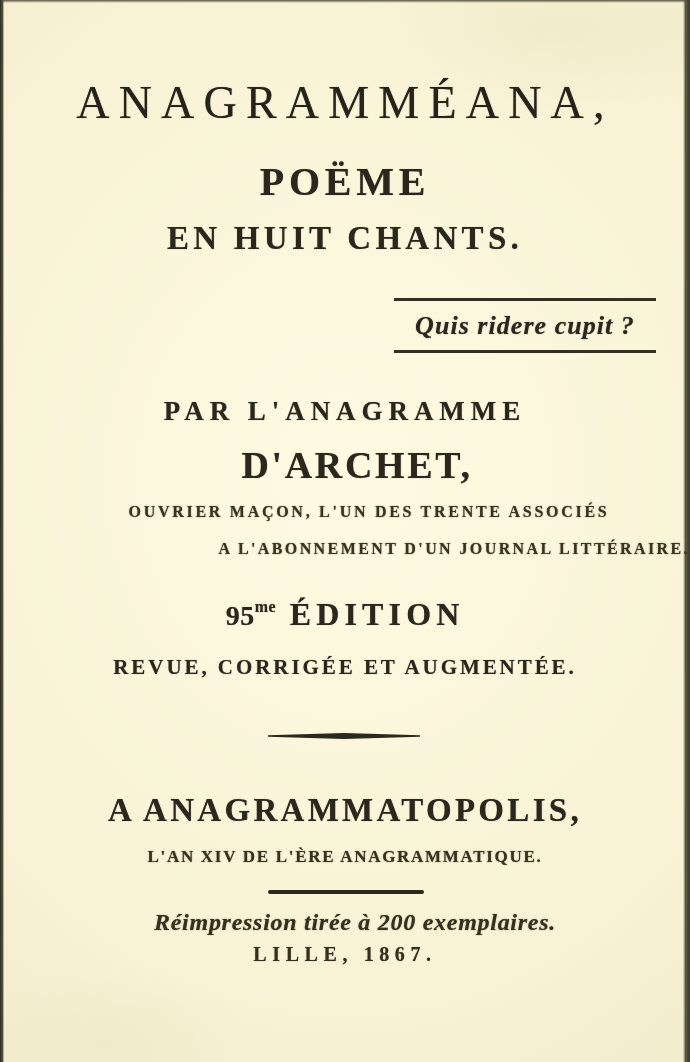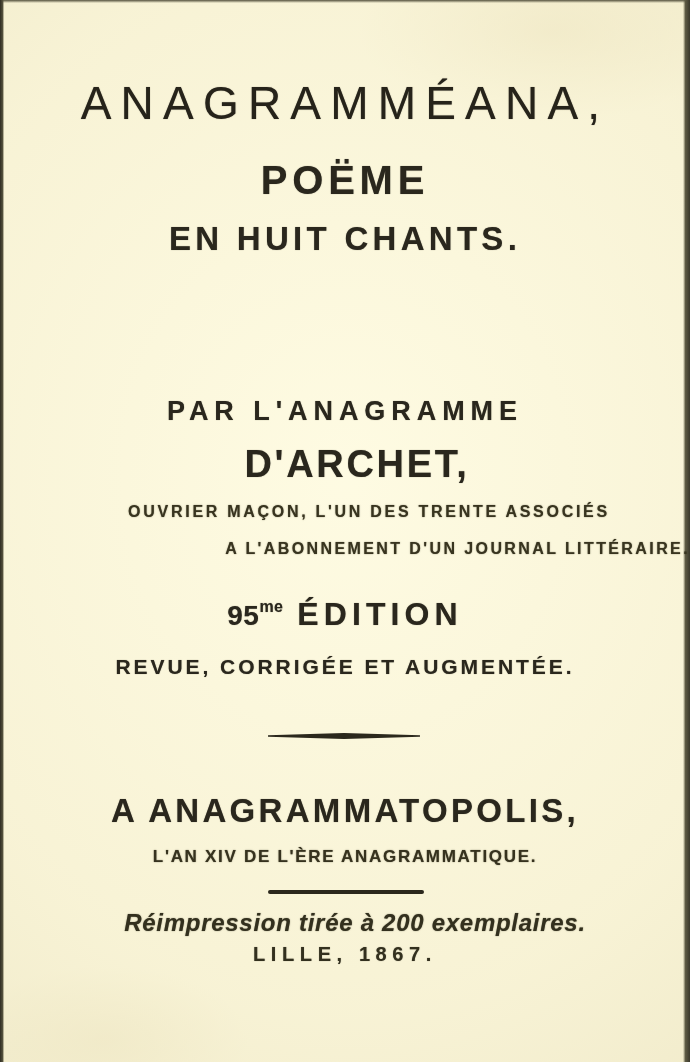--- a/index.html
+++ b/index.html
@@ -11,21 +11,21 @@
     position: relative;
     width: 690px;
     height: 1062px;
     margin: 0 auto;
     overflow: hidden;
     background:
       radial-gradient(ellipse 120% 90% at 50% 45%, rgba(255,252,228,0.9) 0%, rgba(248,243,214,0.6) 55%, rgba(234,227,192,0.9) 100%),
       radial-gradient(ellipse 40% 12% at 80% 3%, rgba(215,200,150,0.45) 0%, rgba(215,200,150,0) 70%),
       radial-gradient(ellipse 30% 10% at 15% 98%, rgba(220,206,158,0.4) 0%, rgba(220,206,158,0) 70%),
       #f7f2d4;
-    font-family: Liberation Sans, sans-serif;
+    font-family: Liberation Serif, serif;
     color: #2a271d;
   }
   
   .edge-top {
     position: absolute; top: 0; left: 0; width: 100%; height: 3px;
     background: linear-gradient(to bottom, #55523e, rgba(85,82,62,0));
   }
   .edge-left {
     position: absolute; top: 0; left: 0; width: 4px; height: 100%;
     background: linear-gradient(to right, #2e2c22, #56533e 70%, rgba(86,83,62,0));
@@ -189,20 +189,25 @@
 
 <div class="page">
   <div class="edge-top"></div>
   <div class="edge-left"></div>
   <div class="edge-right"></div>
 
   <div class="txt title">ANAGRAMMÉANA,</div>
   <div class="txt chants">EN HUIT CHANTS.</div>
   <div class="txt poeme">POËME</div>
 
+  <div class="epigraph">
+    <div class="rule top"></div>
+    <div class="quote">Quis ridere cupit ?</div>
+    <div class="rule bottom"></div>
+  </div>
 
   <div class="txt byline">PAR L'ANAGRAMME</div>
   <div class="txt author">D'ARCHET,</div>
   <div class="txt desc1">OUVRIER MAÇON, L'UN DES TRENTE ASSOCIÉS</div>
   <div class="txt desc2">A L'ABONNEMENT D'UN JOURNAL LITTÉRAIRE.</div>
 
   <div class="txt edition"><span class="num">95</span><span class="sup">me</span><span>ÉDITION</span></div>
   <div class="txt revision">REVUE, CORRIGÉE ET AUGMENTÉE.</div>
 
   <div class="swell-rule"></div>

